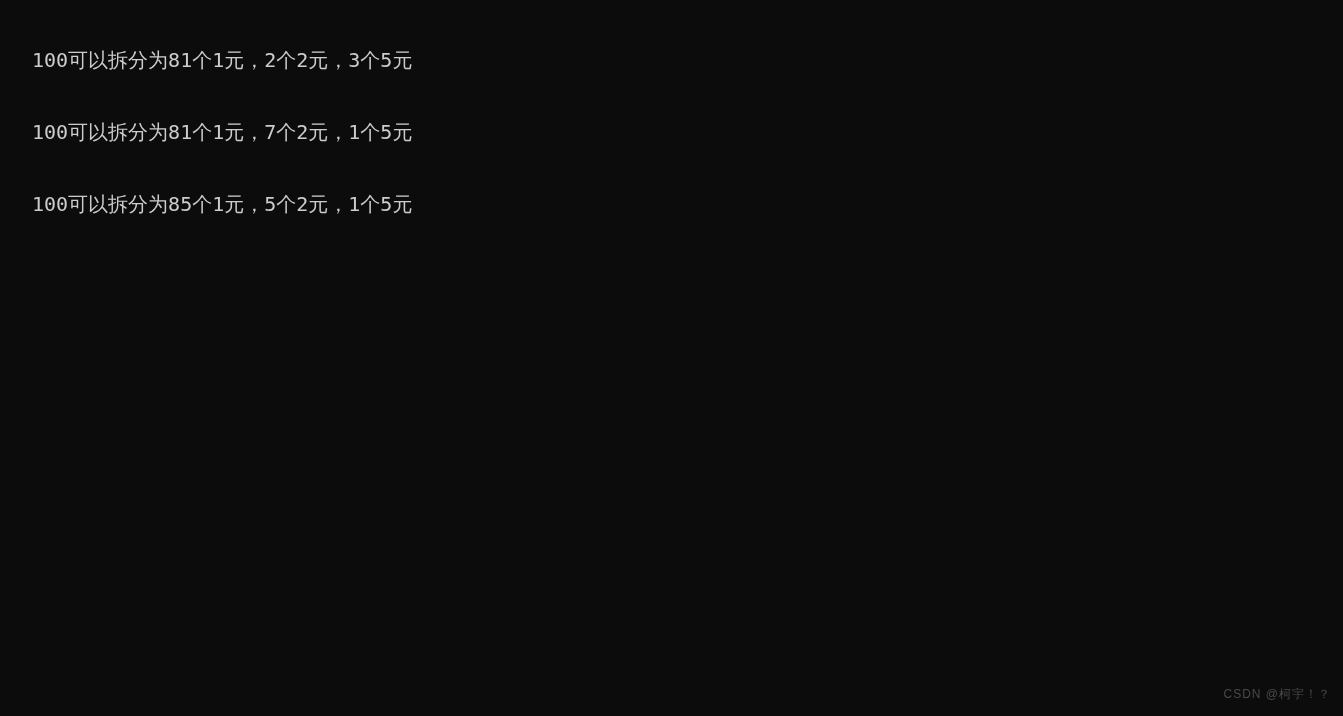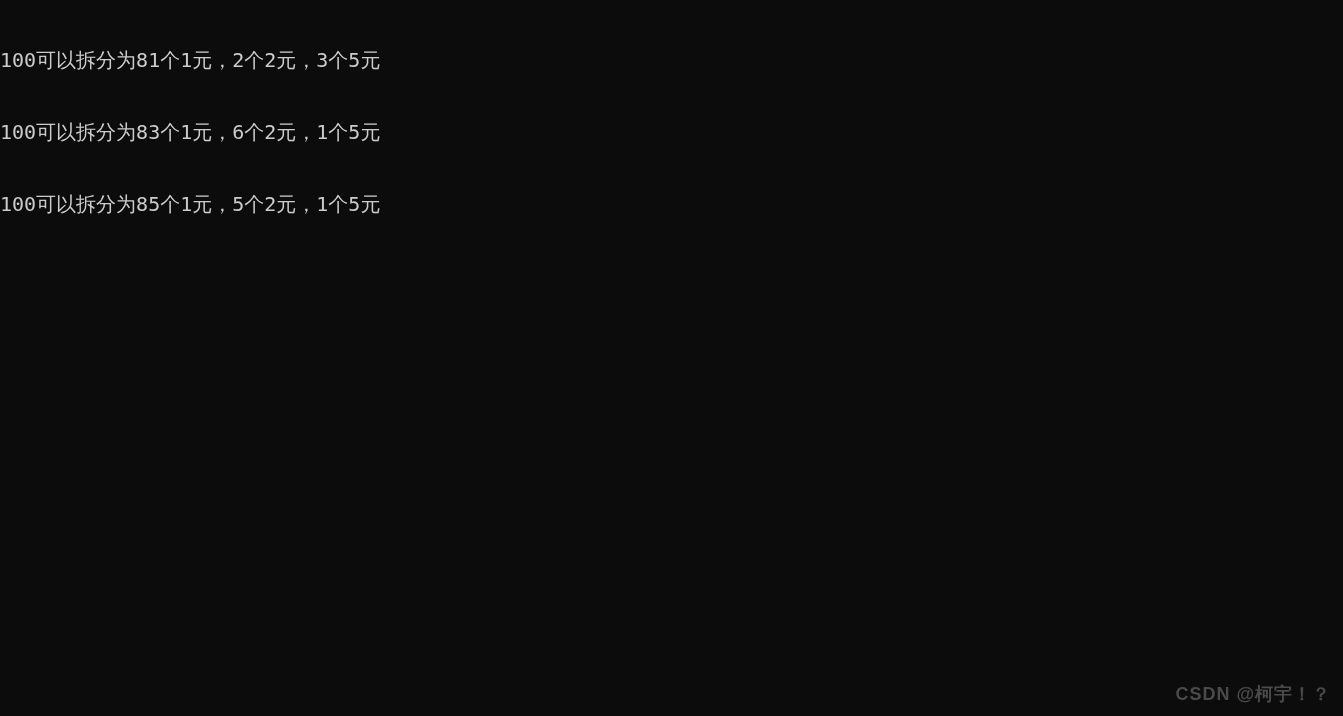--- a/index.html
+++ b/index.html
@@ -18,38 +18,38 @@
       overflow: hidden;
       position: relative;
     }
     .terminal {
       white-space: pre;
       padding: 0;
     }
     .line {
       display: block;
       height: 24px;
+      margin-left: 32px;
     }
     .watermark {
       position: absolute;
       bottom: 10px;
       right: 12px;
       color: #4a4a4a;
-      font-size: 18px;
+      font-size: 12px;
       font-family: 'Microsoft YaHei', sans-serif;
       letter-spacing: 1px;
-      font-weight: bold;
     }
   </style>
 </head>
 <body>
 
 <div class="terminal">
   <span class="line">100可以拆分为81个1元，2个2元，3个5元</span>
-  <span class="line">100可以拆分为83个1元，6个2元，1个5元</span>
+  <span class="line">100可以拆分为81个1元，7个2元，1个5元</span>
   <span class="line">100可以拆分为85个1元，5个2元，1个5元</span>
   
   
   
   
   
   
   
   
   

